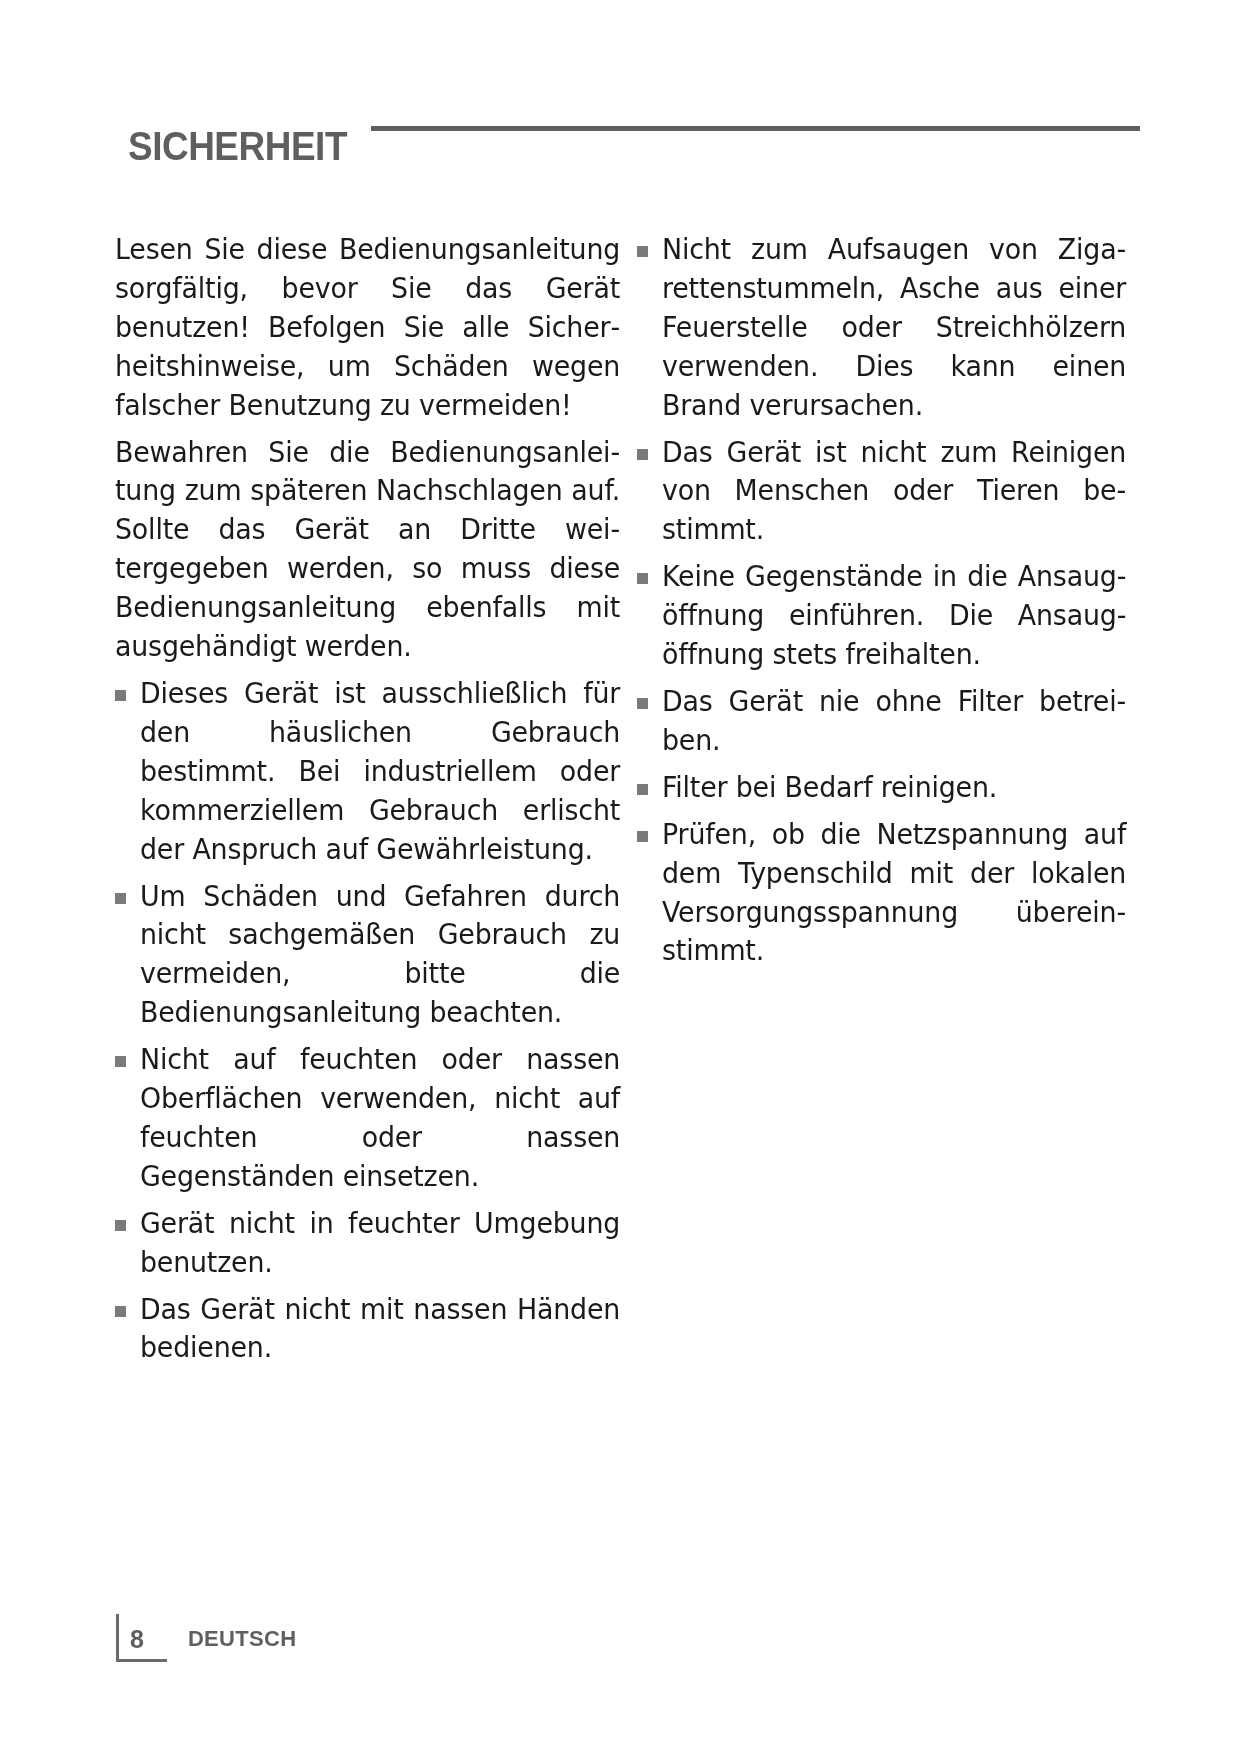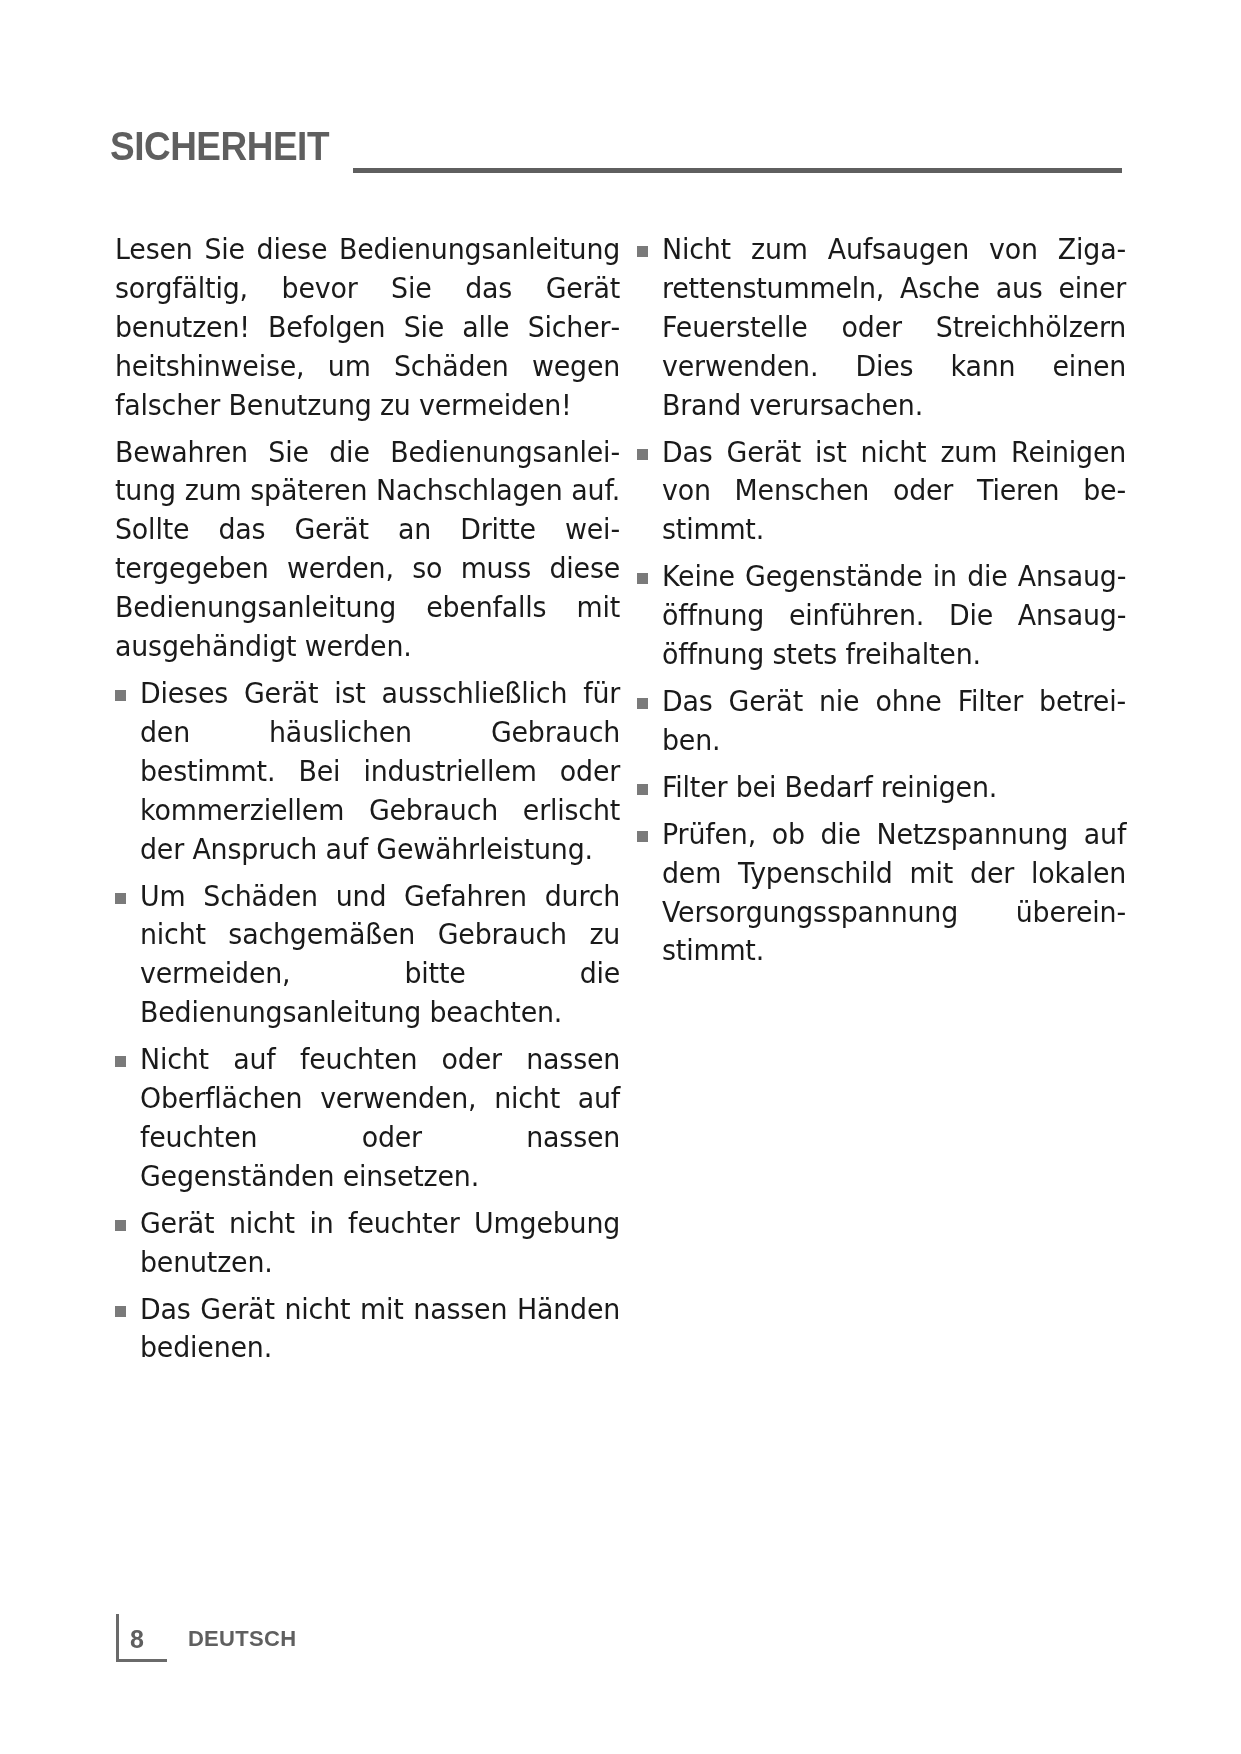--- a/index.html
+++ b/index.html
@@ -10,25 +10,25 @@
     body {
       width: 1241px;
       height: 1754px;
       position: relative;
       overflow: hidden;
       font-family: "DejaVu Sans", sans-serif;
       color: #1a1a1a;
     }
     .page-header {
       position: absolute;
-      left: 110px;
+      left: 128px;
       top: 126px;
       width: 1012px;
       display: flex;
-      align-items: flex-end;
+      align-items: flex-start;
     }
     .page-title {
       font-family: "Liberation Sans", sans-serif;
       font-weight: bold;
       font-size: 41px;
       color: #5f5f5f;
       letter-spacing: -0.5px;
       line-height: 1;
       margin: 0;
       white-space: nowrap;

